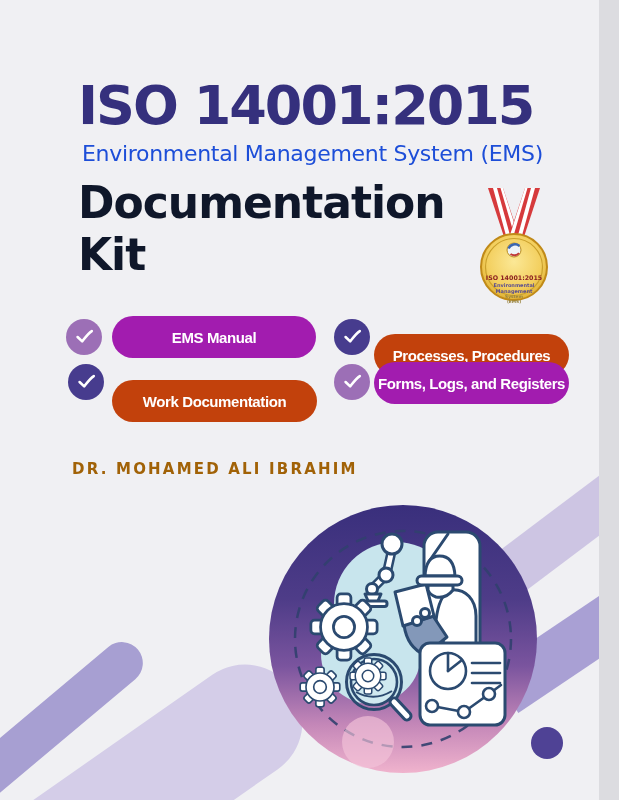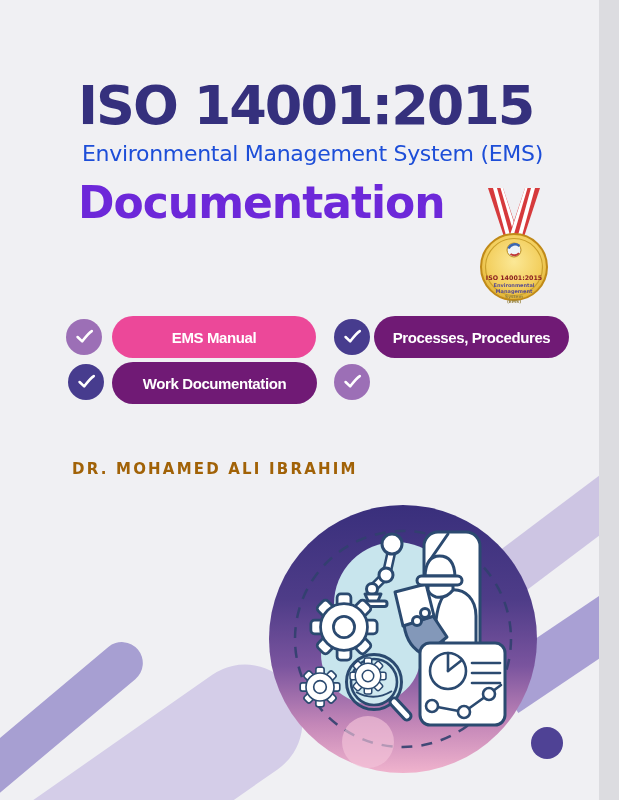--- a/index.html
+++ b/index.html
@@ -35,41 +35,41 @@
     font-size:54px;font-weight:bold;letter-spacing:-2px;color:#35307d;
     white-space:nowrap;
   }
   .subtitle{
     position:absolute;left:82px;top:141px;
     font-size:22px;font-weight:500;letter-spacing:-0.3px;color:#1d4ed8;
     white-space:nowrap;
   }
   .heading{
     position:absolute;left:78px;top:177px;
-    font-size:44px;font-weight:bold;letter-spacing:-1px;color:#6d28d9;
+    font-size:44px;font-weight:bold;letter-spacing:-1px;color:#0f172a;
     line-height:52px;white-space:nowrap;
   }
   .author{
     position:absolute;left:72px;top:460px;
     font-size:15px;font-weight:bold;letter-spacing:2.2px;color:#a16207;
     white-space:nowrap;
   }
   
   .feature-circle{
     position:absolute;width:36px;height:36px;border-radius:50%;
     display:flex;align-items:center;justify-content:center;
   }
   .feature-pill{
     position:absolute;height:42px;border-radius:21px;
     display:flex;align-items:center;justify-content:center;
     color:#ffffff;font-family:"Liberation Sans",sans-serif;
     font-size:15px;font-weight:bold;letter-spacing:-0.4px;white-space:nowrap;
   }
-  .fill-dark{background:#ec4899;}
-  .fill-light{background:#701a75;}
+  .fill-dark{background:#a21caf;}
+  .fill-light{background:#c2410c;margin-top:18px;}
   .circ-light{background:#9c6fb6;}
   .circ-dark{background:#473c8e;}
   .pos-c-r1c1{left:66px;top:319px;}
   .pos-c-r1c2{left:334px;top:319px;}
   .pos-c-r2c1{left:68px;top:364px;}
   .pos-c-r2c2{left:334px;top:364px;}
   .pos-p-r1c1{left:112px;top:316px;width:204px;}
   .pos-p-r1c2{left:374px;top:316px;width:195px;}
   .pos-p-r2c1{left:112px;top:362px;width:205px;}
   .pos-p-r2c2{left:374px;top:362px;width:195px;}
@@ -87,20 +87,21 @@
 
   <div class="band band-left-light"></div>
   <div class="band band-left-medium"></div>
   <div class="band band-right-light"></div>
   <div class="band band-right-medium"></div>
 
   <div class="title">ISO 14001:2015</div>
   <div class="subtitle">Environmental Management System (EMS)</div>
   <div class="heading">
     <div>Documentation</div>
+    <div>Kit</div>
   </div>
 
   <svg class="medal" viewBox="0 0 76 118">
     <defs>
       <radialGradient id="goldGrad" cx="0.5" cy="0.42" r="0.75">
         <stop offset="0" stop-color="#fbe896"></stop>
         <stop offset="0.55" stop-color="#f3cf5e"></stop>
         <stop offset="0.82" stop-color="#ddab2c"></stop>
         <stop offset="1" stop-color="#c9941e"></stop>
       </radialGradient>
@@ -151,20 +152,23 @@
       </svg>
   </div>
   <div class="feature-pill fill-light pos-p-r2c1">
     <span>Work Documentation</span>
   </div>
 
   <div class="feature-circle circ-light pos-c-r2c2">
     <svg width="22" height="22" viewBox="0 0 24 24">
         <path d="M5 12 L10 16.8 C13 13 16.5 8 20.5 5.5" fill="none" stroke="#ffffff" stroke-width="2.8" stroke-linecap="round" stroke-linejoin="round"></path>
       </svg>
+  </div>
+  <div class="feature-pill fill-dark pos-p-r2c2">
+    <span>Forms, Logs, and Registers</span>
   </div>
 
   <div class="author">DR. MOHAMED ALI IBRAHIM</div>
 
   <svg class="hero" viewBox="0 0 270 270">
     <defs>
       <linearGradient id="circGrad" x1="0" y1="0" x2="0" y2="1">
         <stop offset="0" stop-color="#392f7c"></stop>
         <stop offset="0.35" stop-color="#4e3c88"></stop>
         <stop offset="0.6" stop-color="#7a549e"></stop>

